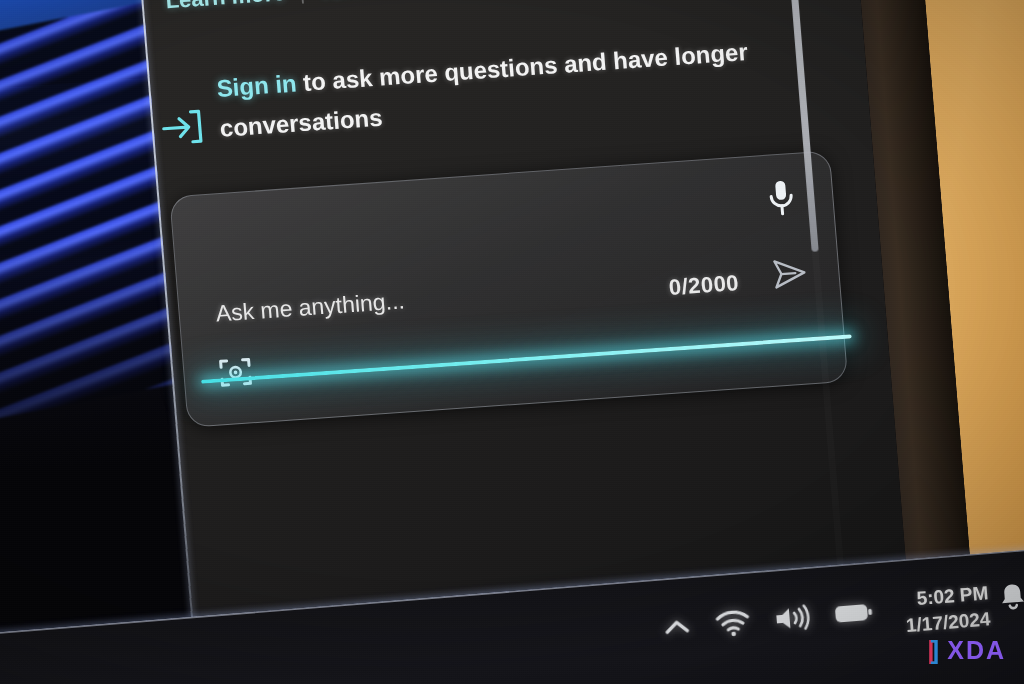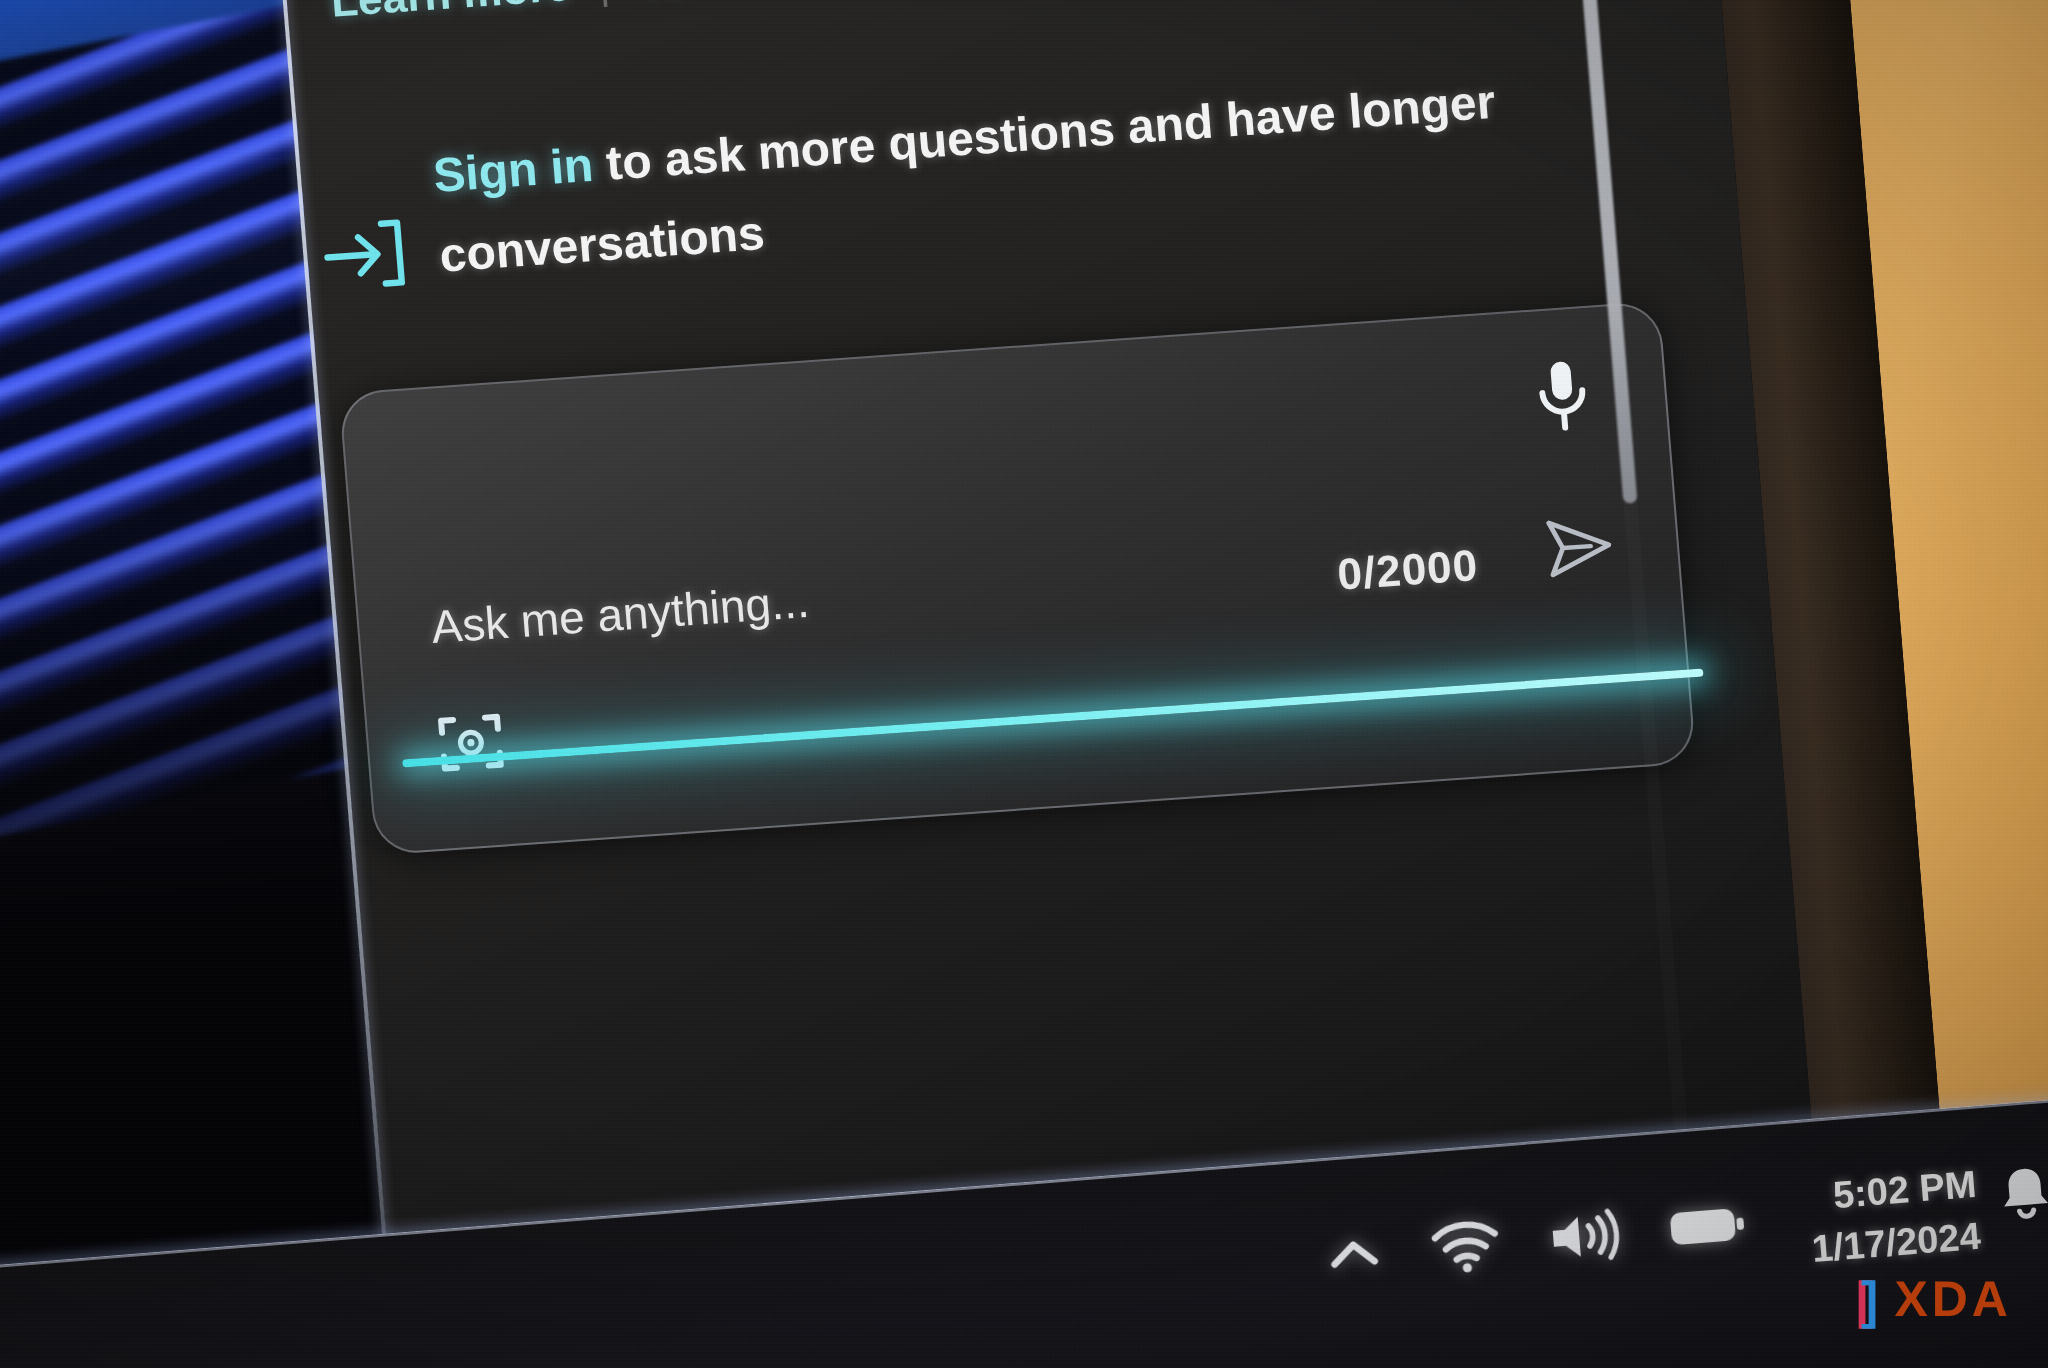--- a/index.html
+++ b/index.html
@@ -186,21 +186,21 @@
 
   
   .xda{
     position:absolute;right:18px;bottom:18px;
     display:flex;align-items:center;gap:4px;
     font-size:25px;font-weight:700;letter-spacing:2px;
     opacity:.93;
   }
   .xda .br-l{color:#e0365c;font-size:26px;}
   .xda .br-r{color:#2e8fe0;font-size:26px;margin-left:-12px;}
-  .xda .word{color:#c2410c;margin-left:2px;}
+  .xda .word{color:#8b5cf6;margin-left:2px;}
 </style>
 </head>
 <body>
 
 <div id="stage">
 
   <div class="wall"></div>
   <div class="wall-left-dark"></div>
 
   <div class="bezel">

